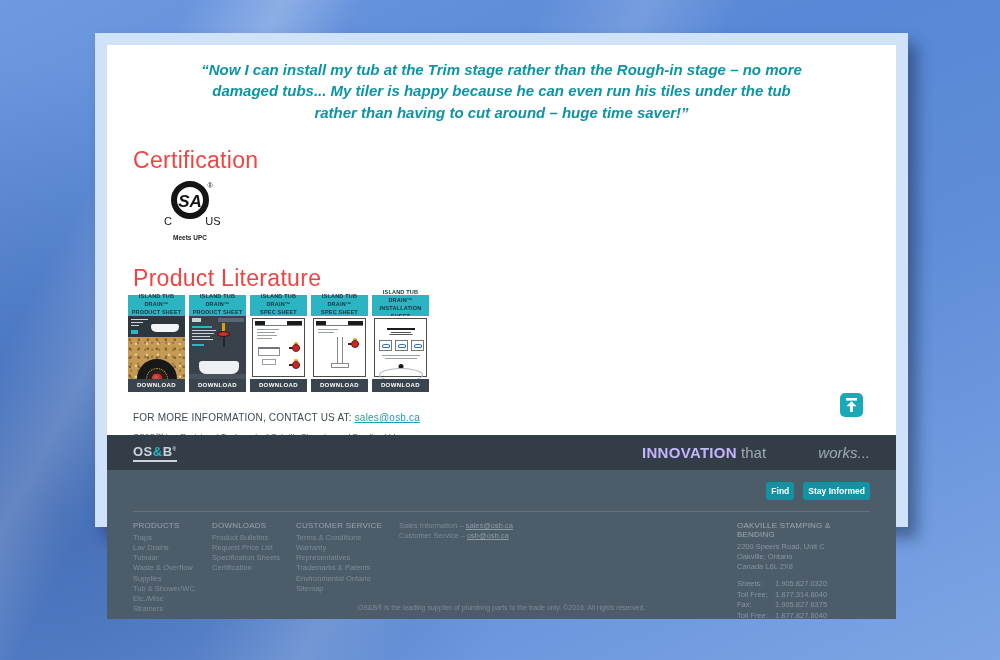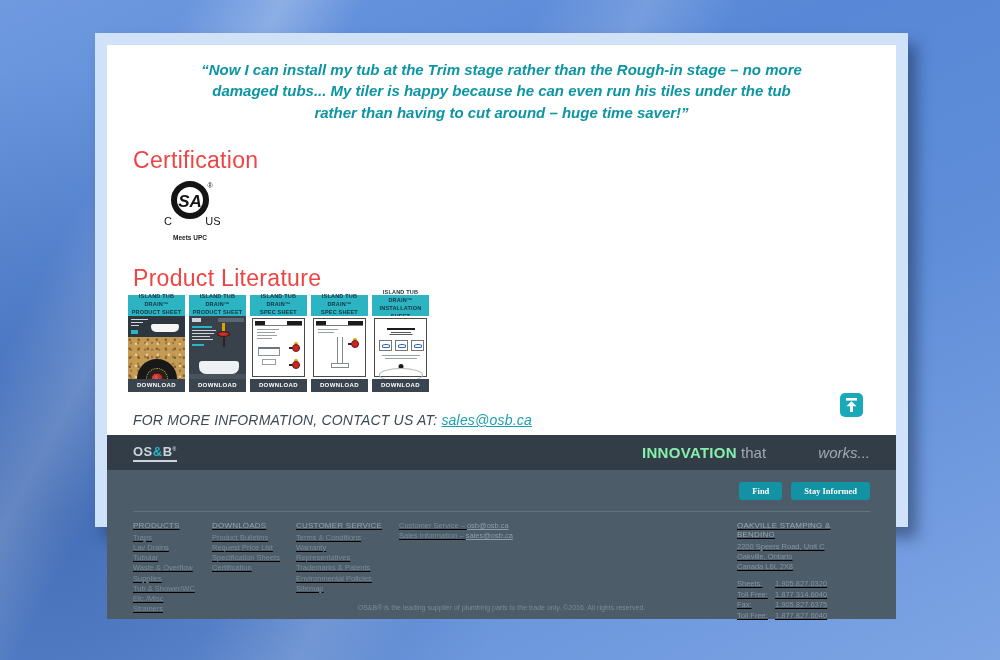--- a/index.html
+++ b/index.html
@@ -120,52 +120,52 @@
   .art-i1 .tl3{ position:absolute; top:15.5px; left:50%; transform:translateX(-50%); width:23px; height:1px; background:#555; }
   .art-i1 .box{ position:absolute; top:21px; width:13px; height:11px; border:1px solid #777; }
   .art-i1 .bx1{ left:4px; } .art-i1 .bx2{ left:20px; } .art-i1 .bx3{ left:36px; }
   .art-i1 .box i{ position:absolute; left:2px; top:3px; width:8px; height:4px; border:1px solid #2a6db5; border-radius:40%; }
   .art-i1 .ml1{ position:absolute; top:36px; left:7px; width:38px; height:1px; background:#9aa0a5; }
   .art-i1 .ml2{ position:absolute; top:39px; left:10px; width:32px; height:1px; background:#9aa0a5; }
   .art-i1 .dot{ position:absolute; top:45px; left:50%; transform:translateX(-50%); width:5px; height:5px; border-radius:50%; background:#1c1c1c; }
   .art-i1 .arc{ position:absolute; bottom:-6px; left:50%; transform:translateX(-50%); width:44px; height:14px; border:1px solid #b3b8bc; border-radius:50%; }
 
   
-  .contact-line{ margin:20px 0 0 26px; font-size:14px; color:#3e4a54; letter-spacing:.2px;font-style:italic; }
+  .contact-line{ margin:20px 0 0 26px; font-size:10px; color:#3e4a54; letter-spacing:.2px; }
   .contact-line a{ color:#1a9fae; text-decoration:underline; cursor:pointer; }
   .legal{ margin:9px 0 0 26px; font-size:8px; color:#49545e; }
 
   .scroll-top{
     position:absolute; right:33px; top:348px; width:23px; height:24px;
     background:#1aa9b8; border:none; border-radius:5px; cursor:pointer;
     display:flex; align-items:center; justify-content:center; padding:0;
   }
 
   
   .footer-top{
     height:35px; background:#323d47; display:flex; align-items:center;
     justify-content:space-between; padding:0 26px;
   }
   .osb-logo{ font-size:13px; font-weight:700; color:#c9d4dc; border-bottom:2px solid #c9d4dc; padding-bottom:1px; letter-spacing:.5px; cursor:pointer; }
   .osb-logo .amp{ color:#2ab5c4; }
   .osb-logo sup{ font-size:5px; }
   .tagline{ font-size:15px; color:#9fabb4; }
-  .tagline b{ color:#86efac; letter-spacing:.3px; }
+  .tagline b{ color:#c4b5fd; letter-spacing:.3px; }
   .tagline i{ font-style:italic;margin-left:48px; }
 
   .footer-main{ position:relative; height:149px; background:#4d5c69; padding:0 26px; }
   .footer-buttons{ display:flex; justify-content:flex-end; gap:9px; padding-top:12px; }
   .footer-buttons button{
     background:#1292a2; color:#fff; border:none; border-radius:3px;
-    font-size:8.5px; font-weight:700; padding:4px 13px; cursor:pointer; font-family:Liberation Serif, serif;
+    font-size:8.5px; font-weight:700; padding:4px 5px; cursor:pointer; font-family:Liberation Sans, sans-serif;
   }
   .footer-cols{
     display:flex; margin-top:11px; padding-top:9px; border-top:1px solid rgba(255,255,255,.13);
   }
-  .fcol{ margin-right:9px;text-decoration:underline; }
+  .fcol{ margin-right:9px; }
   .fcol h4{ font-size:8px; font-weight:400; color:#95a4af; margin-bottom:3px; letter-spacing:.2px; }
   .fcol ul{ list-style:none; }
   .fcol li{ font-size:7.5px; color:#7b8b96; line-height:1.35; cursor:pointer; }
   .c-products{ width:70px; } .c-downloads{ width:75px; } .c-service{ width:94px; }
   .c-care{ flex:1; }
   .c-care li a{ color:#8c9ca7; text-decoration:underline; cursor:pointer; }
   .addr{ width:133px; margin-right:0; }
   .addr h4{ color:#9aa9b3; }
   .addr .al{ font-size:7.5px; color:#8696a1; line-height:1.35; }
   .addr .phones{ margin-top:7px; }
@@ -387,31 +387,31 @@
           </div>
 
           <div class="fcol c-service">
             <h4>CUSTOMER SERVICE</h4>
             <ul>
 
             <li>Terms &amp; Conditions</li>
                 <li>Warranty</li>
                 <li>Representatives</li>
                 <li>Trademarks &amp; Patents</li>
-                <li>Environmental Policies</li>
+                <li>Environmental Ontario</li>
                 <li>Sitemap</li>
               </ul>
           </div>
 
           <div class="fcol c-care">
             <ul>
 
+                <li><span>Sales Information – </span><a>sales@osb.ca</a></li>
+
                 <li><span>Customer Service – </span><a>osb@osb.ca</a></li>
-
-                <li><span>Sales Information – </span><a>sales@osb.ca</a></li>
               </ul>
           </div>
 
           <div class="fcol addr">
             <h4>OAKVILLE STAMPING &amp; BENDING</h4>
             <div>
 
             <div class="al">2200 Speers Road, Unit C</div>
                 <div class="al">Oakville, Ontario</div>
                 <div class="al">Canada  L6L 2X8</div>

